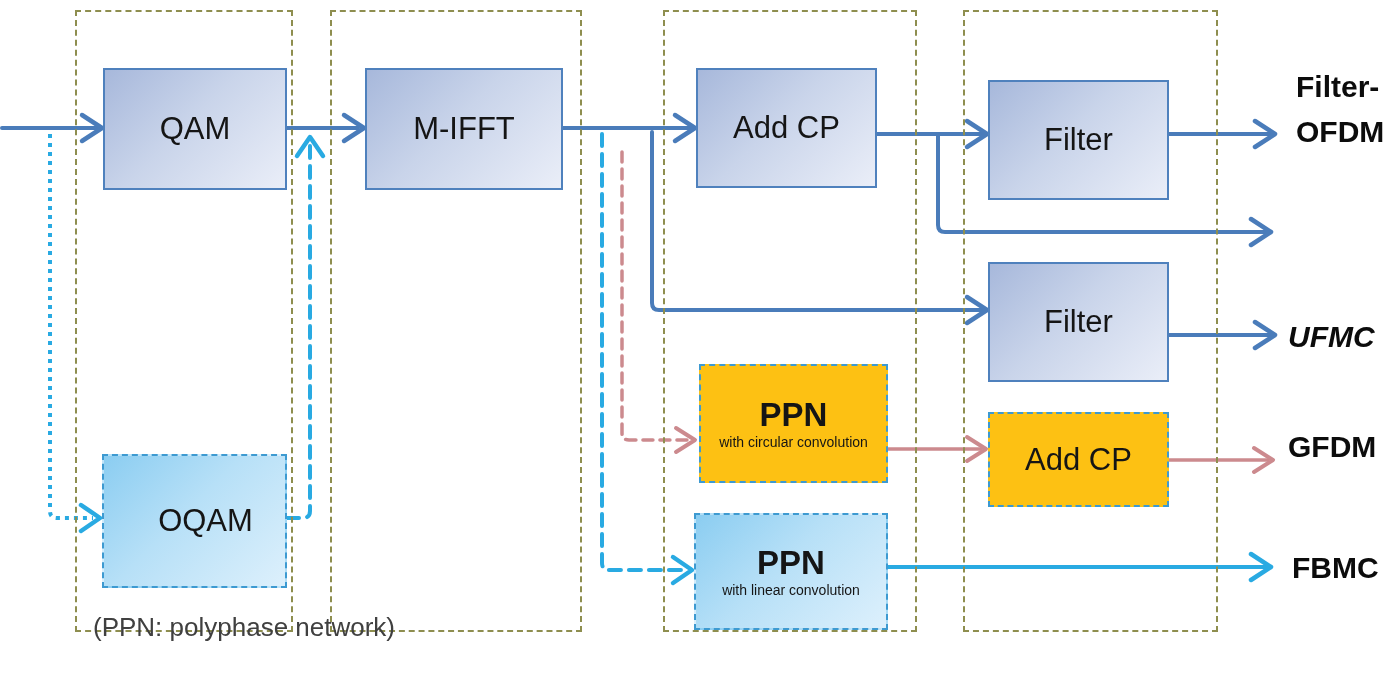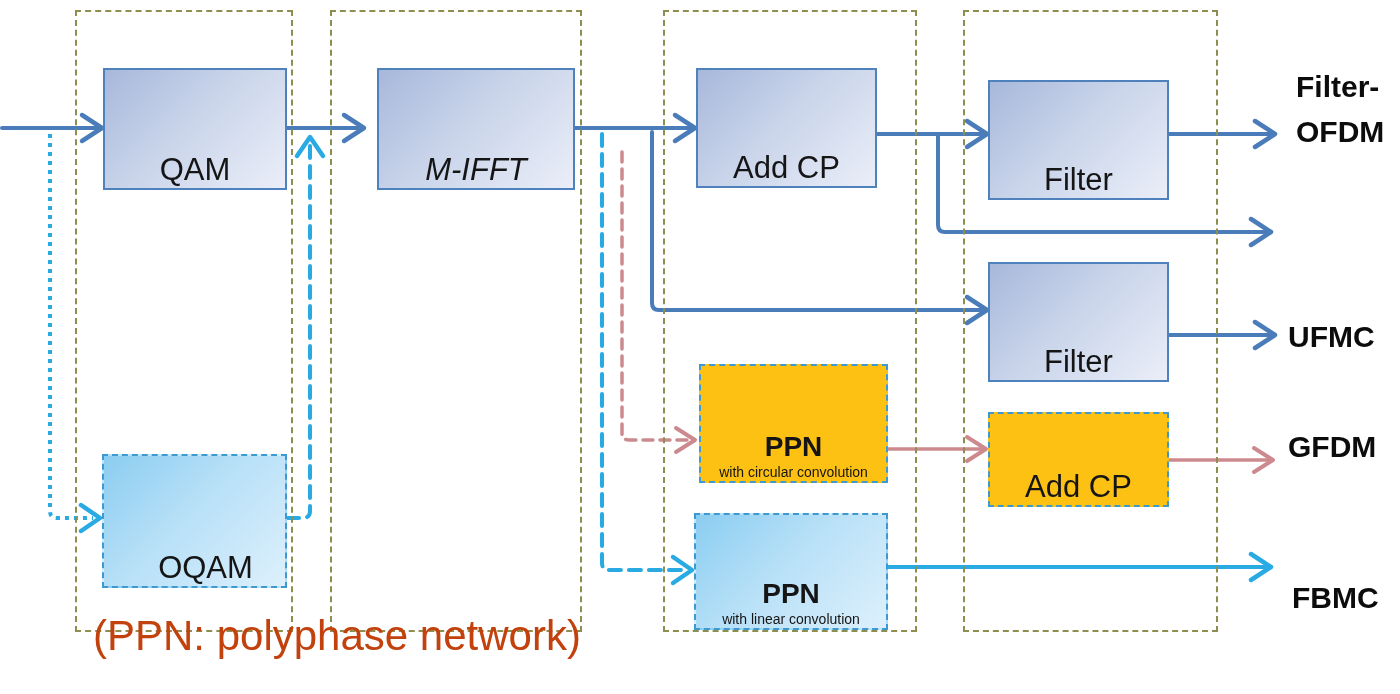--- a/index.html
+++ b/index.html
@@ -21,52 +21,52 @@
   .wp-dash{ stroke-dasharray: 10 7; }
 
   .group { position: absolute; top: 10px; height: 622px;
            border: 2px dashed var(--group-border); }
   .g1 { left: 75px;  width: 218px; }
   .g2 { left: 330px; width: 252px; }
   .g3 { left: 663px; width: 254px; }
   .g4 { left: 963px; width: 255px; }
 
   .box { position: absolute; display: flex; flex-direction: column;
-         align-items: center; justify-content: flex-end;
+         align-items: center; justify-content: center;
          font-size: 31px; color: #151515; text-align: center; }
   .bluegrad { background: linear-gradient(135deg,#a7b8db 0%,#c9d4ea 45%,#eaeef8 100%);
               border: 2px solid var(--block-border-blue); }
   .cyangrad { background: linear-gradient(135deg,#8bcdf1 0%,#b7e0f7 45%,#ddf0fc 100%);
               border: 2px dashed var(--dashed-box-border); }
   .orange   { background: var(--orange-fill);
               border: 2px dashed var(--dashed-box-border); }
 
   .qam     { left: 103px; top: 68px;  width: 184px; height: 122px; }
-  .mifft   { left: 377px; top: 68px;  width: 198px; height: 122px; font-style: italic; }
+  .mifft   { left: 365px; top: 68px;  width: 198px; height: 122px; }
   .addcp1  { left: 696px; top: 68px;  width: 181px; height: 120px; }
   .filter1 { left: 988px; top: 80px;  width: 181px; height: 120px; }
   .filter2 { left: 988px; top: 262px; width: 181px; height: 120px; }
   .oqam    { left: 102px; top: 454px; width: 185px; height: 134px; padding-left: 22px; }
   .ppnc    { left: 699px; top: 364px; width: 189px; height: 119px; }
   .addcp2  { left: 988px; top: 412px; width: 181px; height: 95px;  }
   .ppnl    { left: 694px; top: 513px; width: 194px; height: 117px; }
 
-  .box-title { font-size: 28px; font-weight: 600; line-height: 1.15; }
+  .box-title { font-size: 33px; font-weight: 600; line-height: 1.15; }
   .box-sub   { font-size: 14px; line-height: 1.25; max-width: 150px; }
 
   .outlabel { position: absolute; font-weight: bold; font-size: 30px;
               color: #0c0c0c; line-height: 45px; }
   .out1 { left: 1296px; top: 64px;  width: 106px; }
   .out2 { left: 1288px; top: 210px; }
-  .out3 { left: 1288px; top: 314px; }
+  .out3 { left: 1288px; top: 314px; font-style: italic; }
   .out4 { left: 1288px; top: 424px; }
-  .out5 { left: 1292px; top: 545px; margin-top: 30px; }
+  .out5 { left: 1292px; top: 545px; }
 
   .caption { position: absolute; left: 93px; top: 612px;
-             font-size: 42px; color: #c2410c; }
+             font-size: 26px; color: #404040; }
 </style>
 </head>
 <body>
 
 <div class="stage">
 
   <svg class="wires" viewBox="0 0 1400 694">
     <g>
       <path class="sh wb" d="M2 128 H97"></path>
       <path class="sh wb-ch" d="M82 115 L102 128 L82 141"></path>

